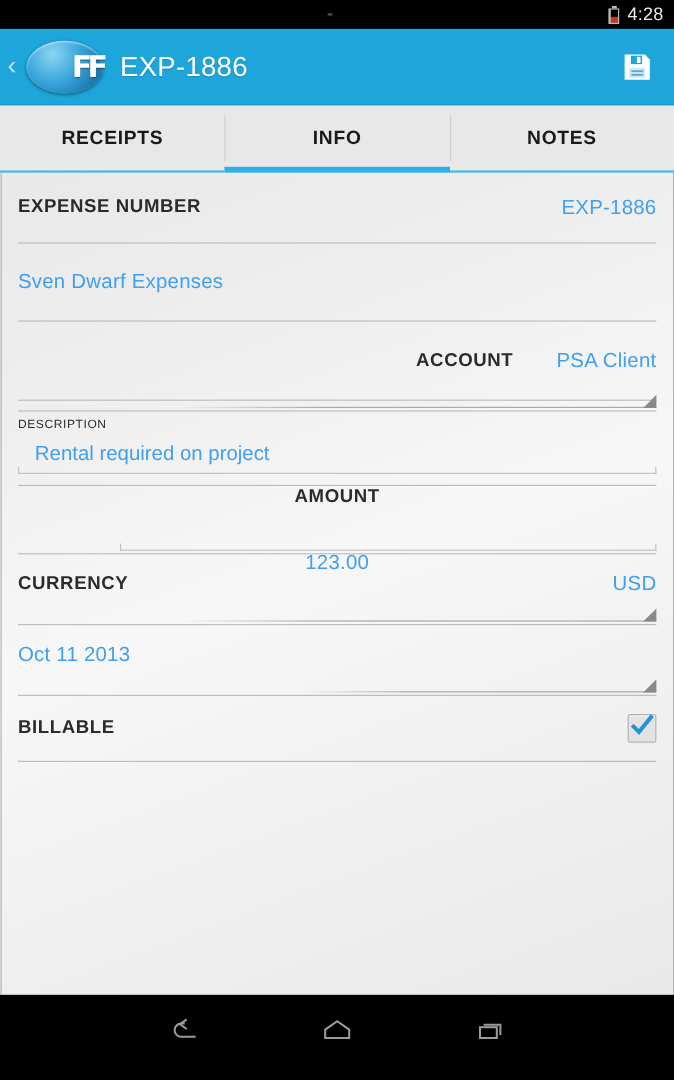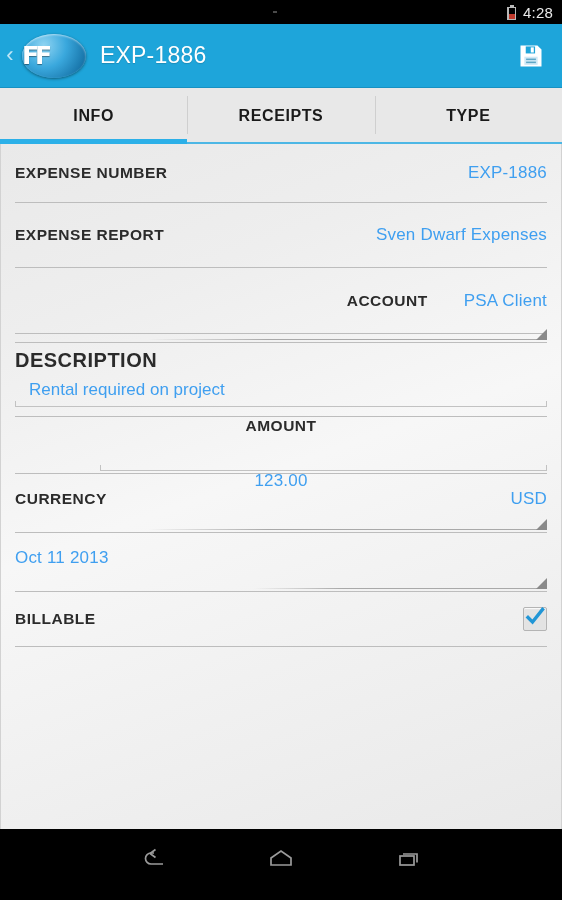--- a/index.html
+++ b/index.html
@@ -47,21 +47,21 @@
   }
   .back-chevron {
     width:20px; text-align:center; color:#bfe6f6;
     font-size:22px; line-height:1; padding-bottom:2px; cursor:pointer;
   }
   .logo {
     width:64px; height:44px; border-radius:50%;
     background:radial-gradient(circle at 34% 26%, #8fd4f2 0%, #3aa8dd 42%, #1a78ad 78%, #0e4f77 100%);
     box-shadow:0 1px 3px rgba(0,0,0,.45), inset 0 1px 2px rgba(255,255,255,.55);
     position:relative; flex:none; margin-left:2px;
-    display:flex; align-items:center; justify-content:flex-start;
+    display:flex; align-items:center; justify-content:flex-end;
   }
   .logo .mono {
     color:#fff; font-size:25px; font-weight:bold; letter-spacing:-4px;
     font-family:"DejaVu Sans", sans-serif;
     text-shadow:0 1px 1px rgba(0,0,0,.4); transform:skewX(-4px);
   }
   .ab-title {
     color:#fff; font-size:23px; margin-left:14px; letter-spacing:0.2px;
     text-shadow:0 1px 1px rgba(0,0,0,.15);
   }
@@ -121,21 +121,21 @@
   .edit-line .ln {
     position:absolute; left:16%; right:0; bottom:2px; height:1px; background:#c2c2c2;
   }
   .edit-line .tick-l, .edit-line .tick-r {
     position:absolute; bottom:2px; width:1px; height:6px; background:#c2c2c2;
   }
   .edit-line .tick-l { left:16%; }
   .edit-line .tick-r { right:0; }
 
   
-  .desc-label { font-size:20px; font-weight:bold; color:#2b2b2b; letter-spacing:0.5px; padding-top:6px; }
+  .desc-label { font-size:10px; font-weight:normal; color:#2b2b2b; letter-spacing:0.5px; padding-top:6px; }
   .desc-field {
     position:relative; margin-top:8px; padding-left:14px; padding-bottom:7px;
     font-size:17px; color:#3f9ff0;
   }
   .desc-field .ln { position:absolute; left:0; right:0; bottom:0; height:1px; background:#c2c2c2; }
   .desc-field .tick-l, .desc-field .tick-r {
     position:absolute; bottom:0; width:1px; height:6px; background:#c2c2c2;
   }
   .desc-field .tick-l { left:0; }
   .desc-field .tick-r { right:0; }
@@ -183,47 +183,46 @@
         <rect x="7.5" y="3.8" width="8" height="6" fill="#1ea5da"></rect>
         <rect x="11.8" y="4.6" width="2.6" height="4.4" fill="#ffffff"></rect>
         <rect x="6.3" y="12.6" width="11.4" height="7" fill="#cfe9f6"></rect>
         <rect x="7.8" y="14.2" width="8.4" height="1.3" fill="#5fa7c6"></rect>
         <rect x="7.8" y="16.8" width="8.4" height="1.3" fill="#5fa7c6"></rect>
       </svg>
     </div>
   </div>
 
   <div class="tabbar">
+    <div class="tab">
+      <span>RECEIPTS</span>
+      <span class="underline"></span>
+    </div>
     <div class="tab active">
       <span>INFO</span>
       <span class="underline"></span>
     </div>
     <div class="tab">
-      <span>RECEIPTS</span>
-      <span class="underline"></span>
-    </div>
-    <div class="tab">
-      <span>TYPE</span>
+      <span>NOTES</span>
       <span class="underline"></span>
     </div>
   </div>
 
   <div class="content">
 
     <div class="row">
       <div class="row-inner" style="height:58px;">
         <span class="lbl">EXPENSE NUMBER</span>
         <span class="val">EXP-1886</span>
       </div>
     </div>
     <div class="divider"></div>
 
     <div class="row">
       <div class="row-inner" style="height:64px;">
-        <span class="lbl">EXPENSE REPORT</span>
         <span class="val">Sven Dwarf Expenses</span>
       </div>
     </div>
     <div class="divider"></div>
 
     <div class="row">
       <div class="row-inner" style="height:65px;justify-content:flex-end;">
         <span class="lbl">ACCOUNT</span>
         <span class="val">PSA Client</span>
       </div>

